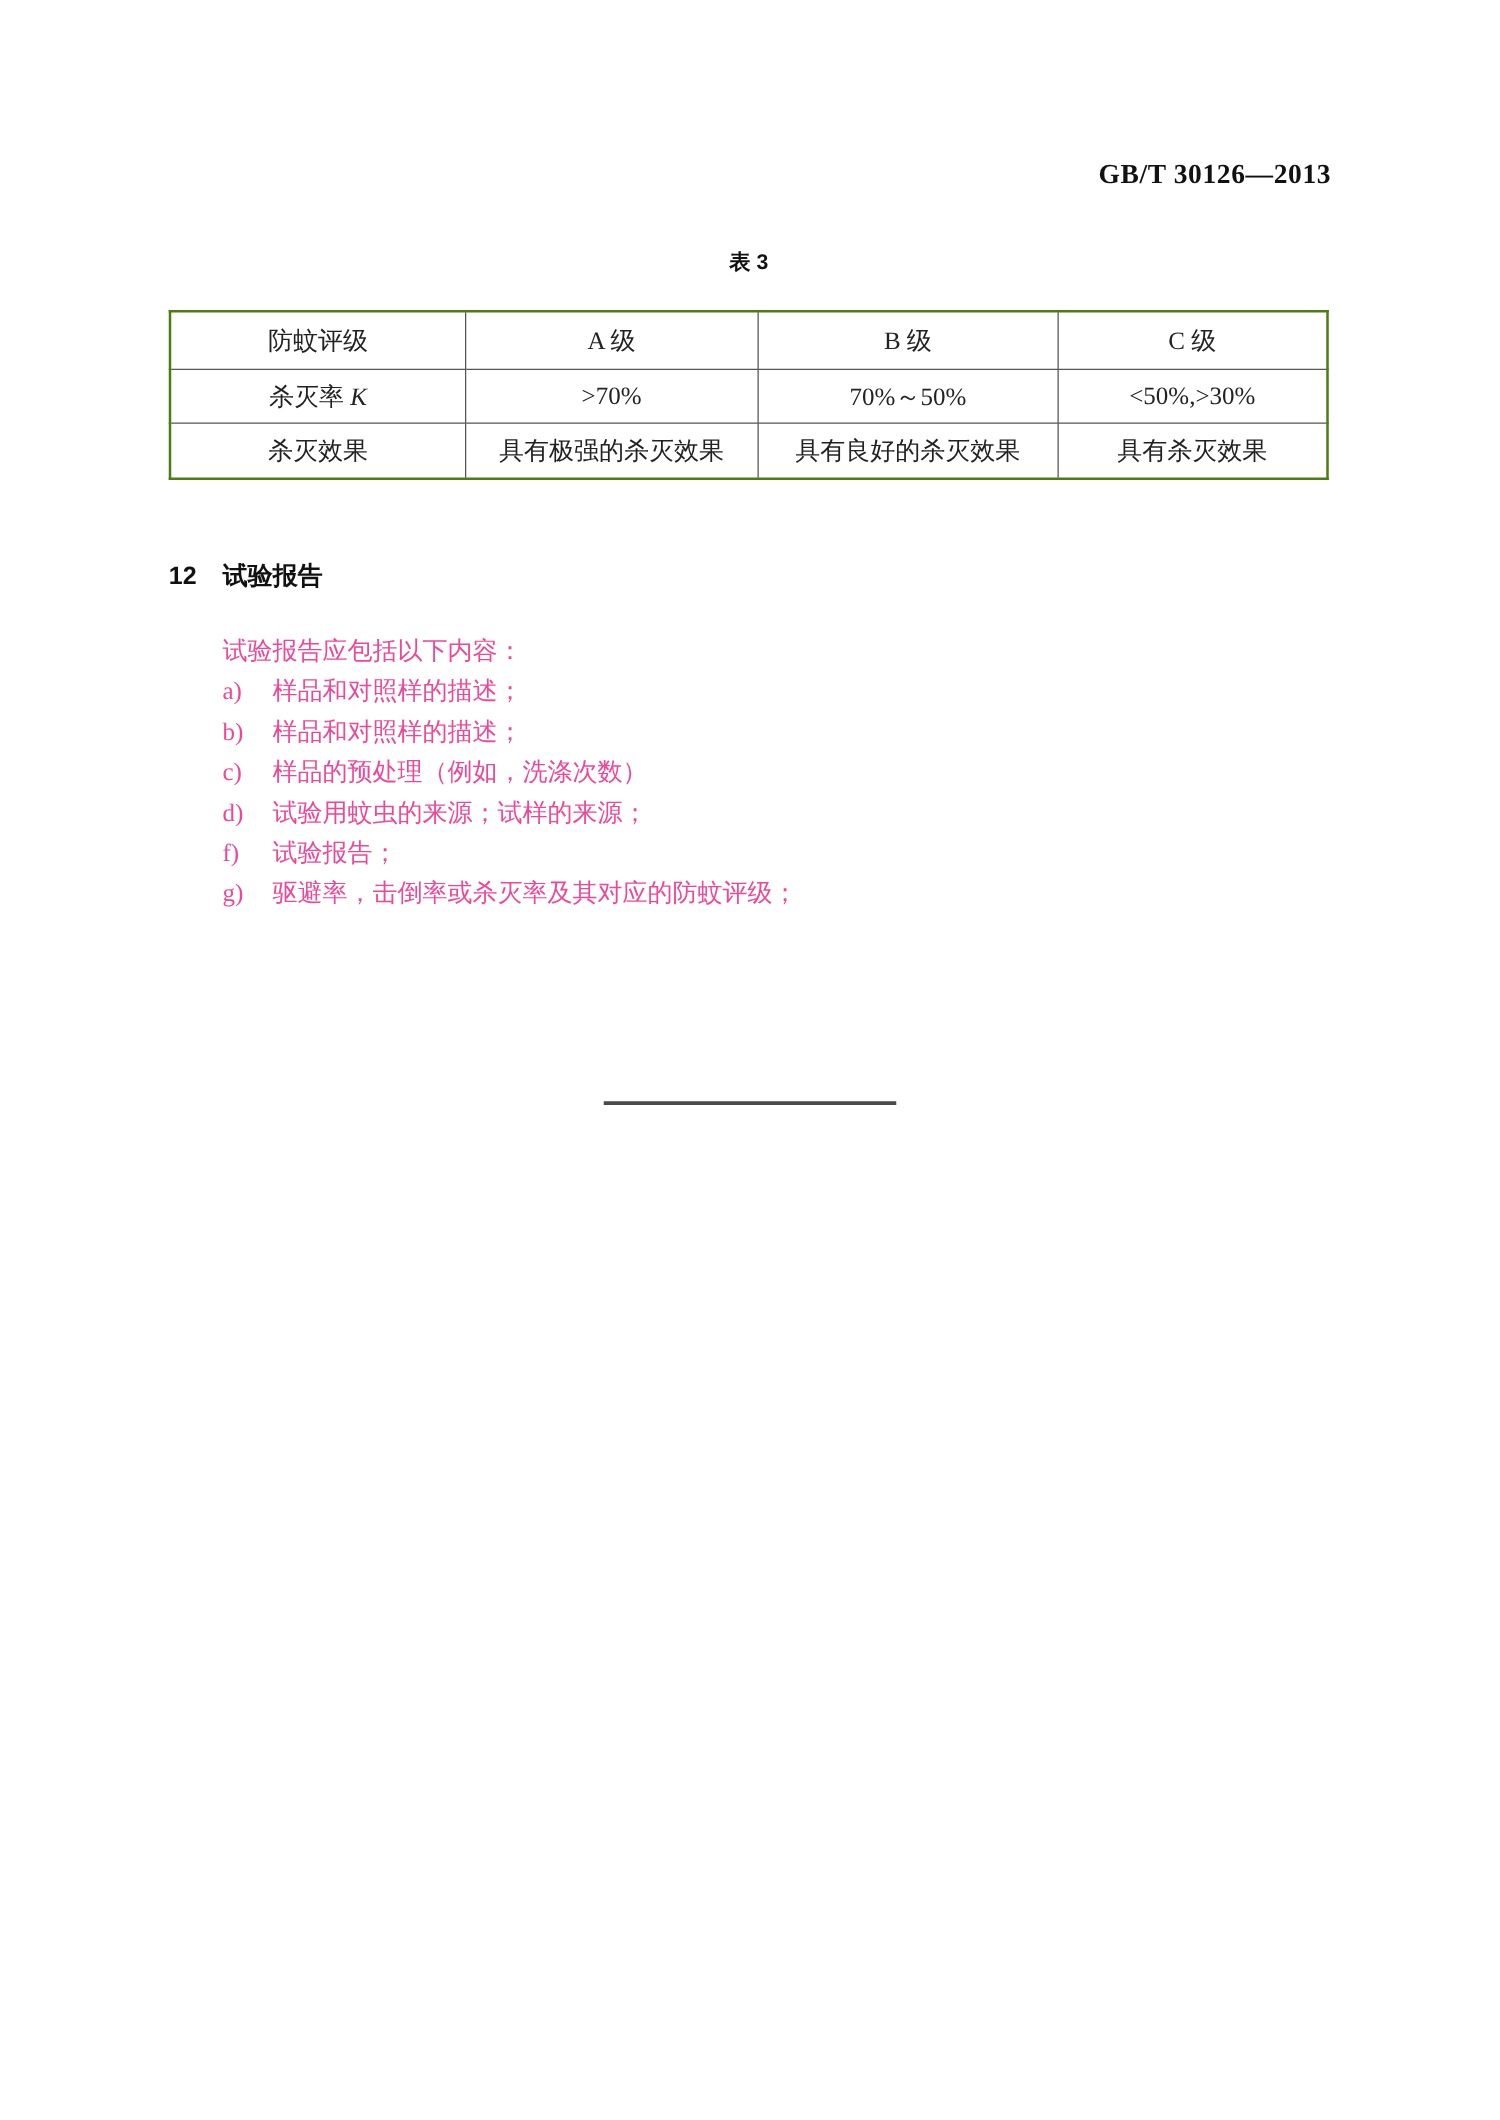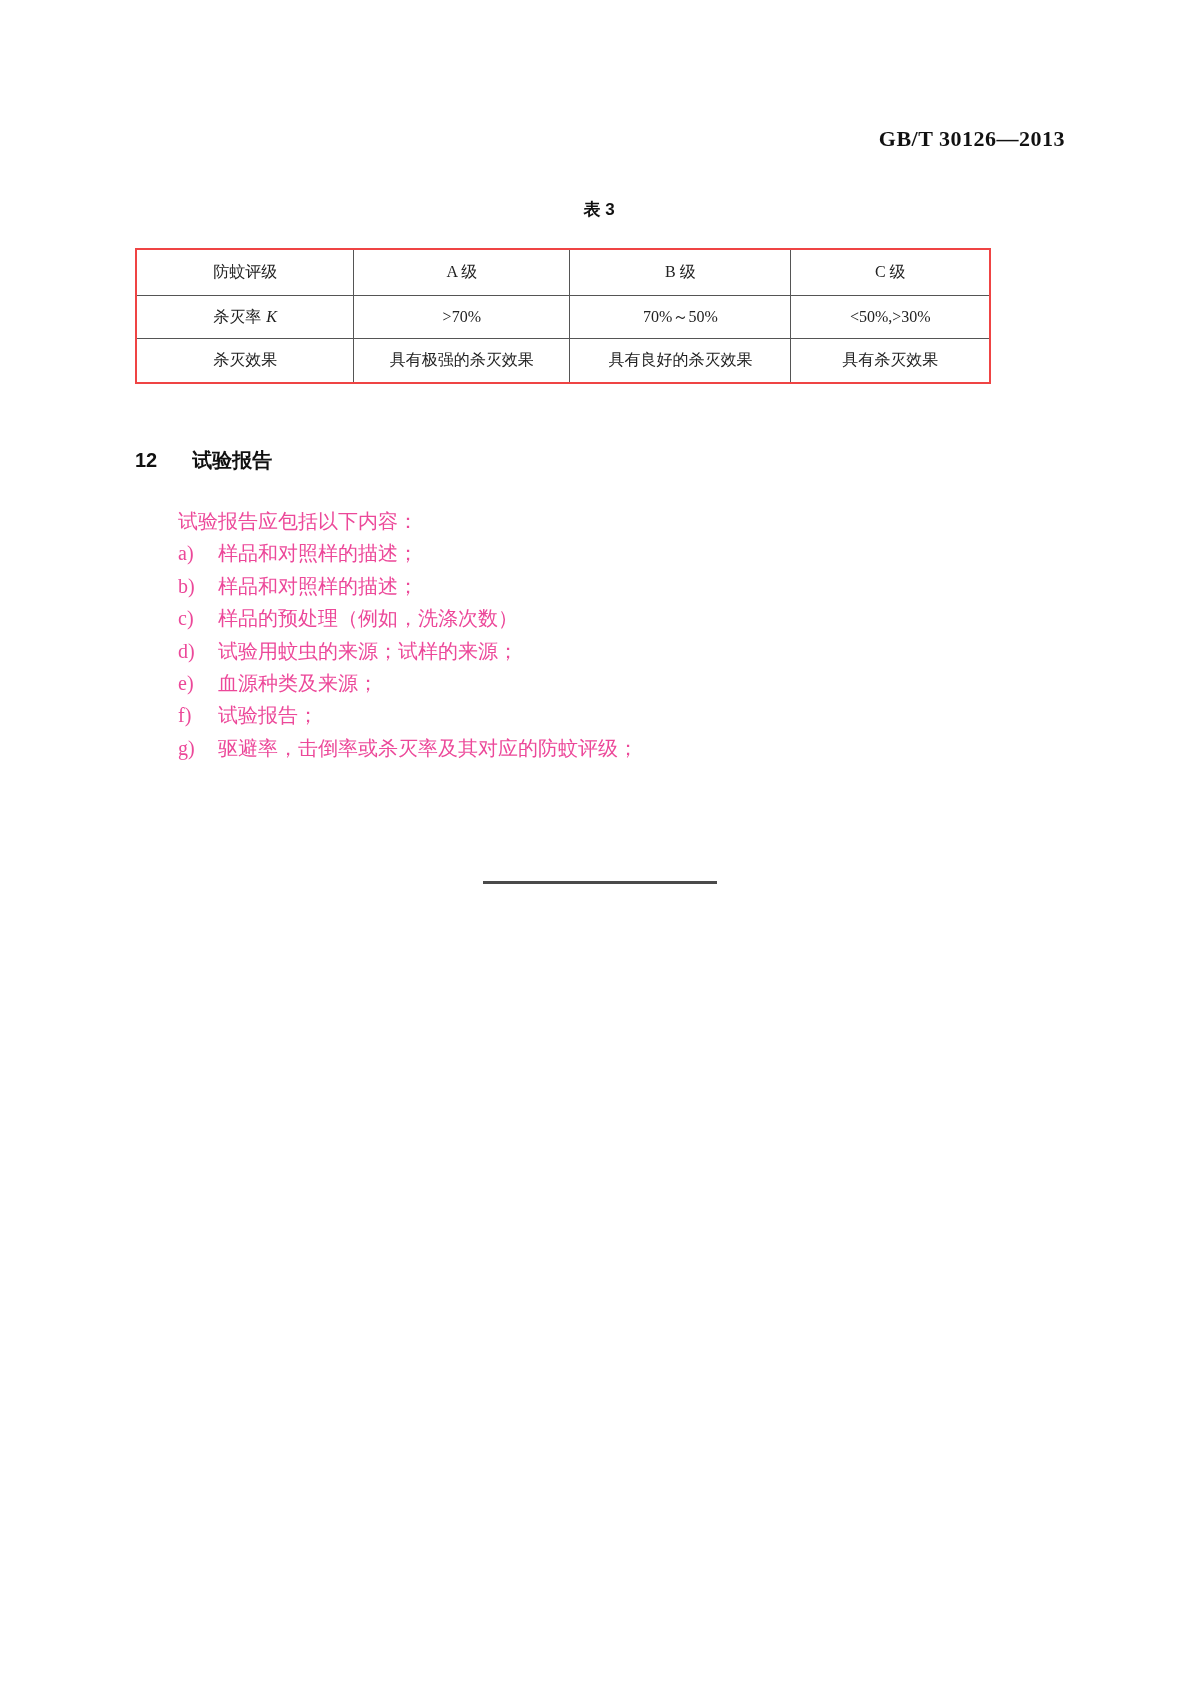--- a/index.html
+++ b/index.html
@@ -34,26 +34,26 @@
     text-align: center;
     font-family: Liberation Sans, sans-serif;
     font-weight: bold;
     font-size: 17px;
     color: #111;
   }
   table.rating-table {
     position: absolute;
     left: 135px;
     top: 248px;
-    width: 856px;
+    width: 928px;
     border-collapse: collapse;
     table-layout: fixed;
-    font-size: 16px;
+    font-size: 20px;
     color: #222;
-    border: 2px solid #ef4444;
+    border: 2px solid #4d7c0f;
   }
   table.rating-table th,
   table.rating-table td {
     border: 1px solid #555;
     text-align: center;
     vertical-align: middle;
     font-weight: normal;
     padding: 0 4px;
   }
   table.rating-table thead th { height: 45px; }
@@ -72,21 +72,21 @@
     position: absolute;
     left: 135px;
     top: 447px;
     font-family: "Liberation Sans", "DejaVu Sans", sans-serif;
     font-weight: bold;
     font-size: 20px;
     color: #111;
   }
   .section-heading .sec-num {
     display: inline-block;
-    margin-right: 35px;
+    margin-right: 21px;
   }
   .report-body {
     position: absolute;
     left: 178px;
     top: 505px;
     width: 900px;
     font-size: 20px;
     line-height: 32.4px;
     color: #ec4899;
   }
@@ -156,20 +156,19 @@
   <div class="section-heading">
     <span class="sec-num">12</span><span>试验报告</span>
   </div>
 
   <div class="report-body">
     <p class="report-intro">试验报告应包括以下内容：</p>
     <p class="report-item"><span class="item-marker">a)</span><span class="item-text">样品和对照样的描述；</span></p>
     <p class="report-item"><span class="item-marker">b)</span><span class="item-text">样品和对照样的描述；</span></p>
     <p class="report-item"><span class="item-marker">c)</span><span class="item-text">样品的预处理（例如，洗涤次数）</span></p>
     <p class="report-item"><span class="item-marker">d)</span><span class="item-text">试验用蚊虫的来源；试样的来源；</span></p>
-    <p class="report-item"><span class="item-marker">e)</span><span class="item-text">血源种类及来源；</span></p>
     <p class="report-item"><span class="item-marker">f)</span><span class="item-text">试验报告；</span></p>
     <p class="report-item"><span class="item-marker">g)</span><span class="item-text">驱避率，击倒率或杀灭率及其对应的防蚊评级；</span></p>
   </div>
 
   <div class="end-rule"></div>
 
 </div>
 
 </body></html>

